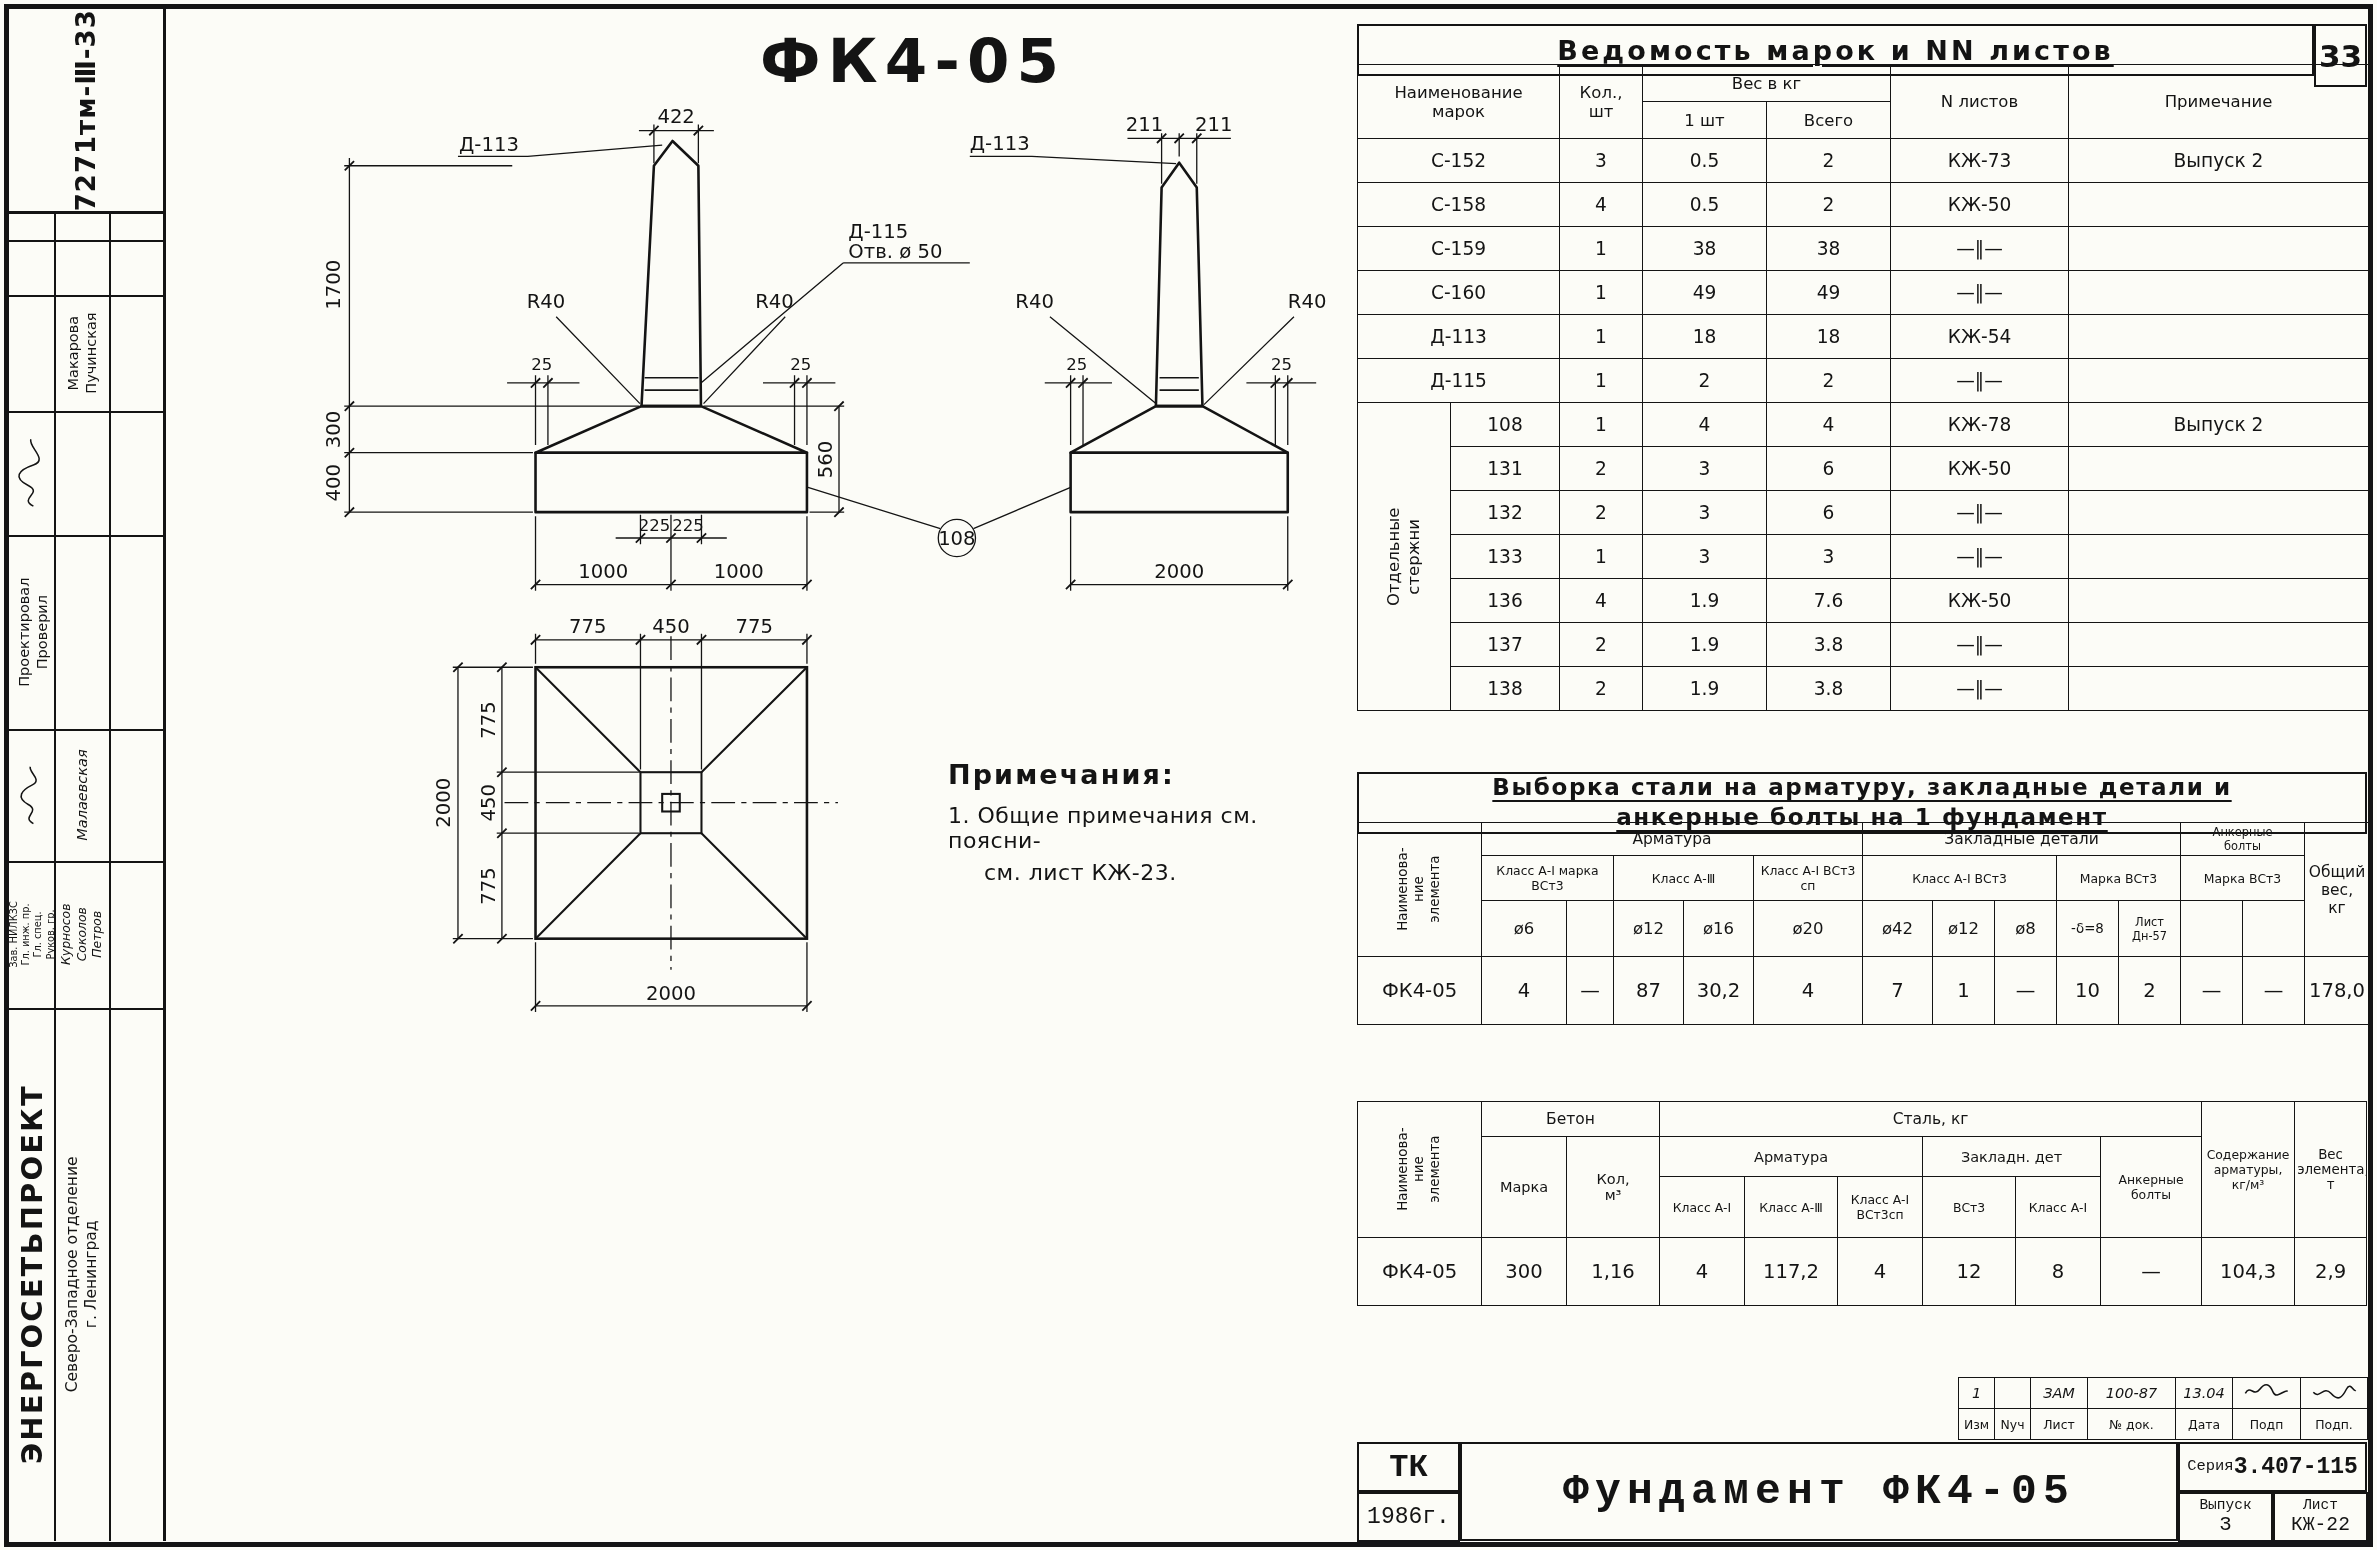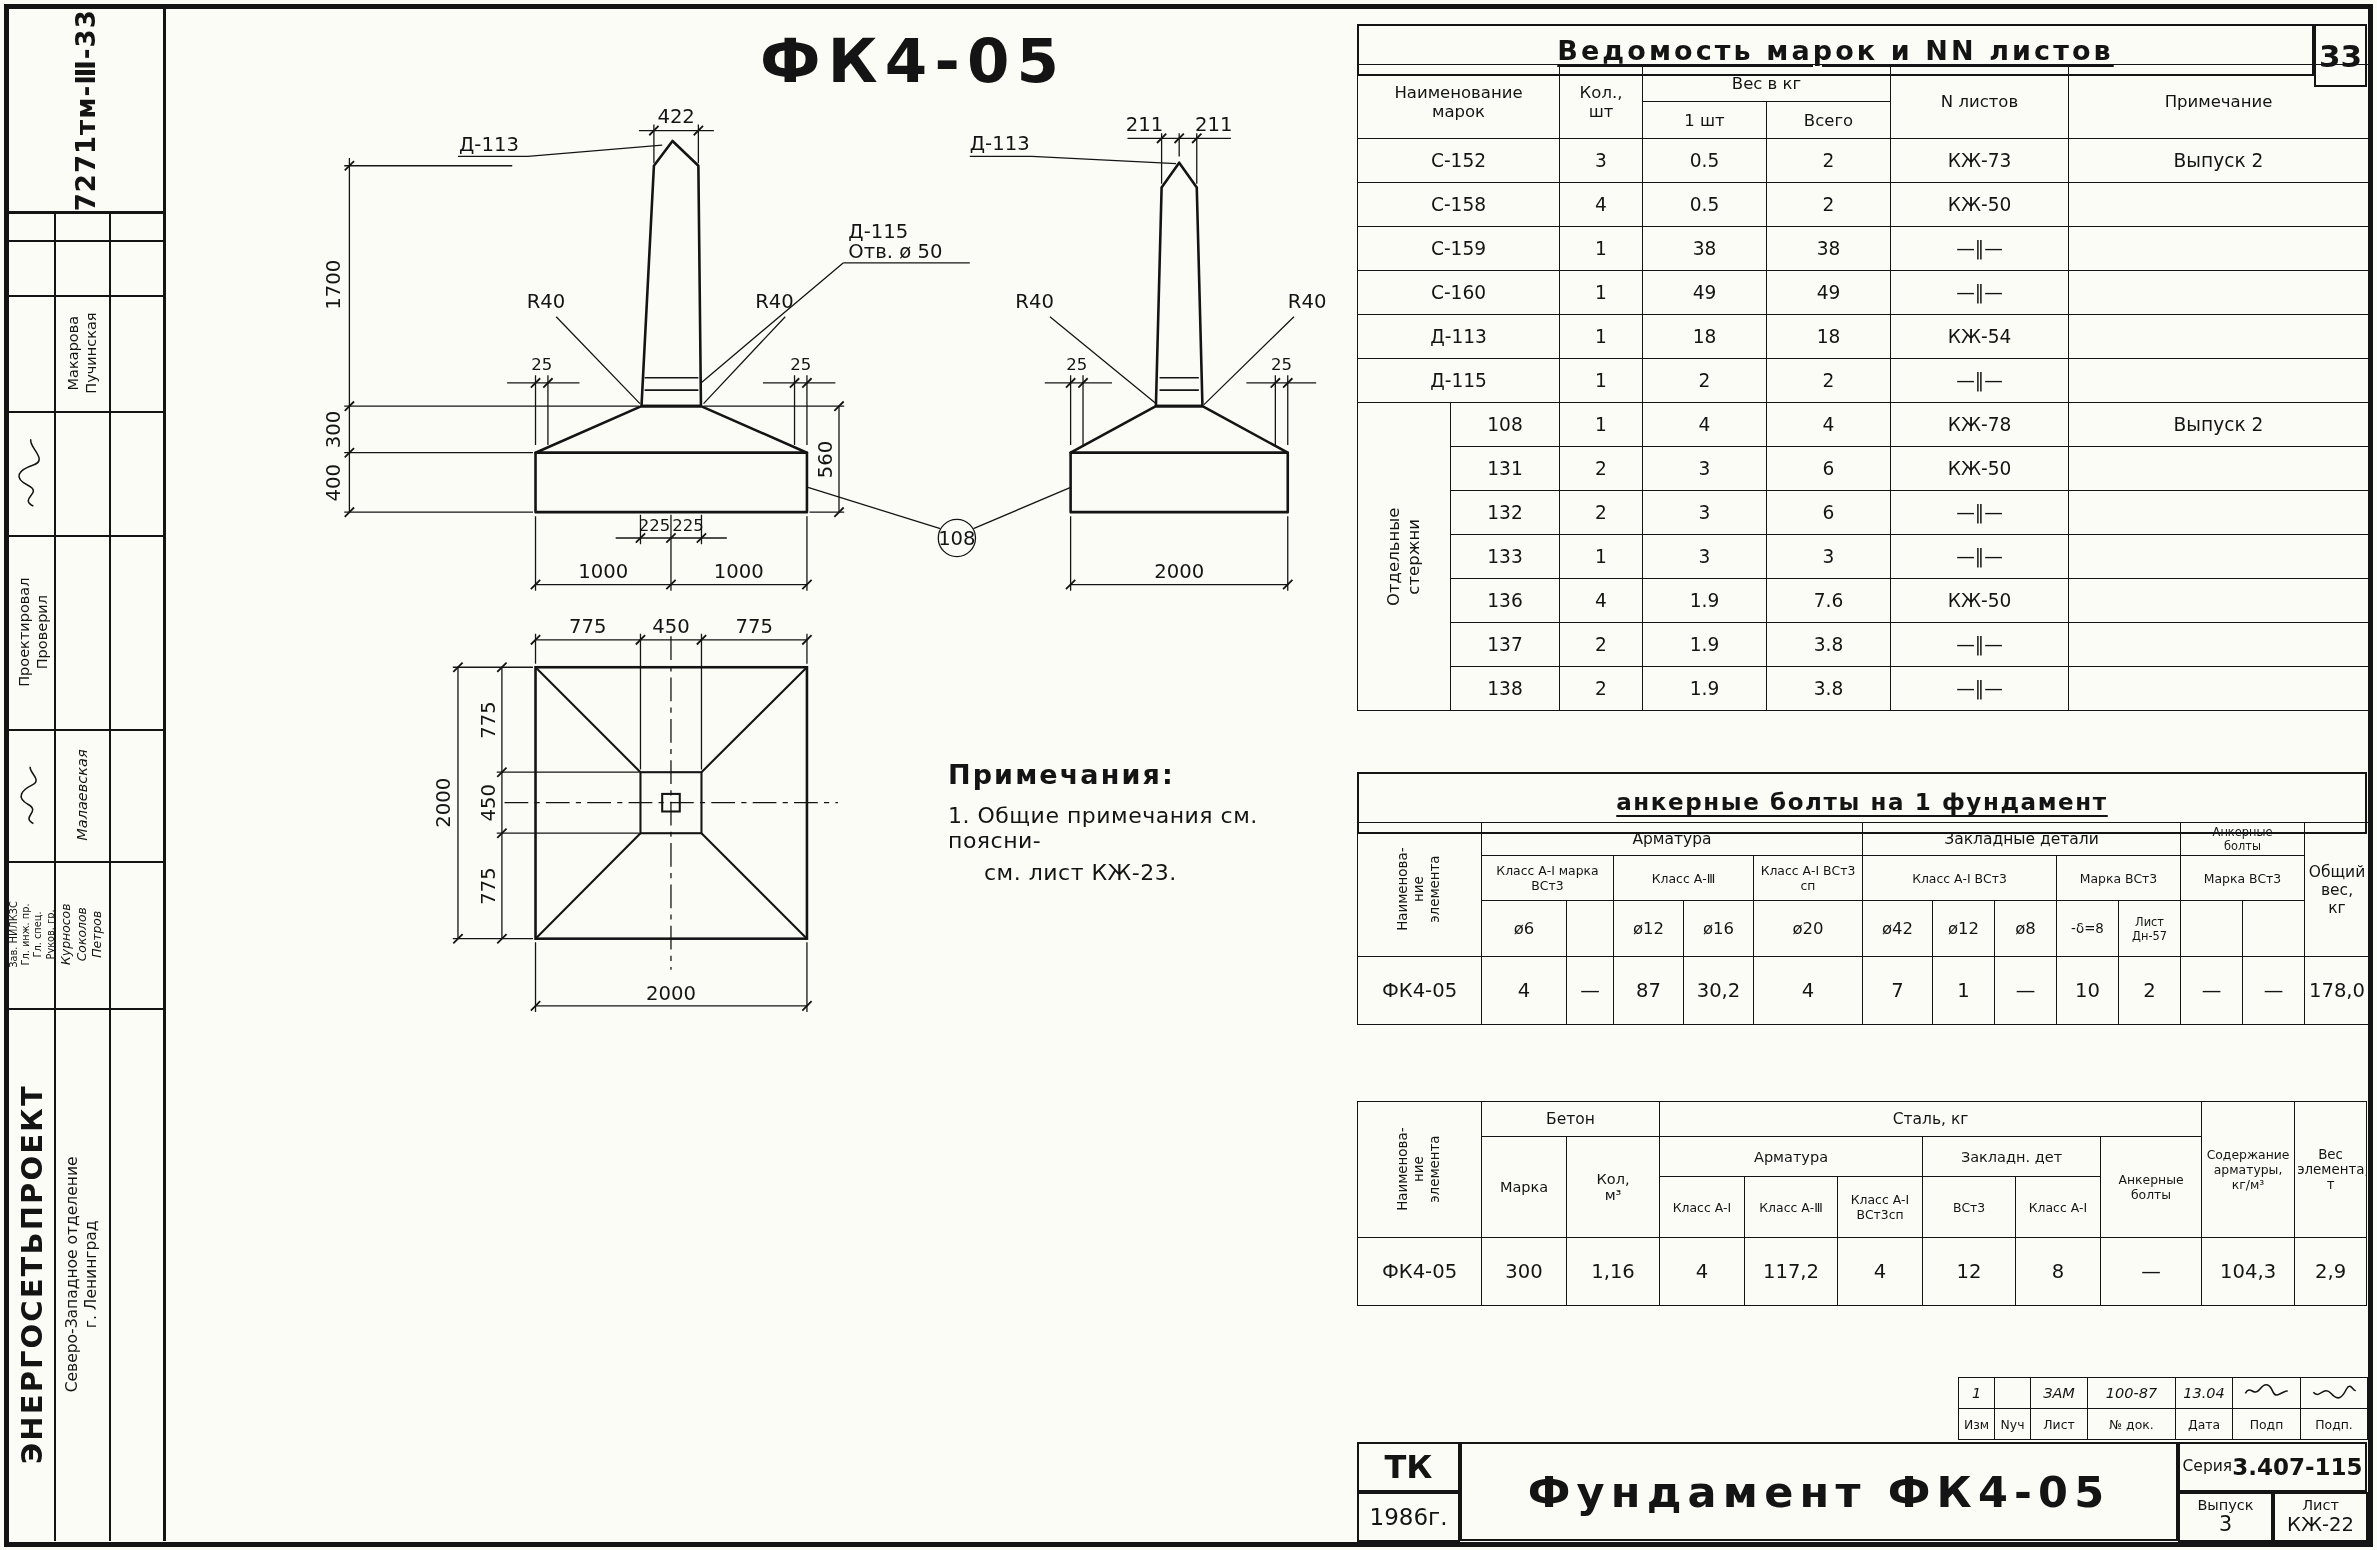--- a/index.html
+++ b/index.html
@@ -3,21 +3,21 @@
 <meta charset="utf-8">
 <style>
   * { box-sizing: border-box; }
   body { margin:0; background:#d8d8d2; font-family:"DejaVu Sans", sans-serif; color:#141414; }
   #page { position:relative; width:2377px; height:1551px; background:#fcfcf7; overflow:hidden; }
   #frame { position:absolute; inset:4.1px; border:5.2px solid #141414; }
   .abs { position:absolute; }
   .ln { position:absolute; background:#141414; }
   .vwrap { position:absolute; display:flex; align-items:center; justify-content:center; overflow:visible; }
   .vt { transform:rotate(-90deg); white-space:nowrap; text-align:center; line-height:1.25; }
-  .box { position:absolute; border:2.6px solid #141414; display:flex; align-items:center; justify-content:center; text-align:right; }
+  .box { position:absolute; border:2.6px solid #141414; display:flex; align-items:center; justify-content:center; text-align:right;font-family:Liberation Mono, monospace; }
   .t-title { position:absolute; border:2.1px solid #141414; display:flex; flex-direction:column; align-items:center; justify-content:center; font-weight:bold; text-align:center;
              text-decoration:underline; text-underline-offset:5.2px; text-decoration-thickness:1.6px;margin-top:12px; }
   table.grid { border-collapse:collapse; table-layout:fixed; position:absolute; }
   table.grid td { border:1.6px solid #141414; text-align:center; vertical-align:middle; padding:0 2.1px; overflow:hidden; }
   td.note { text-align:left; padding-left:8.3px; }
   .rotcell { position:relative; }
   .rotcell .rw { position:absolute; inset:0; display:flex; align-items:center; justify-content:center; }
   .rotcell .rt { transform:rotate(-90deg); white-space:nowrap; line-height:1.2; text-align:center; }
   .dr { height:44px; }
   .hw { font-style:italic; }
@@ -335,20 +335,21 @@
           <td>2</td>
           <td>1.9</td>
           <td>3.8</td>
           <td>—‖—</td>
           <td class="note"></td>
         </tr>
   </tbody>
     </table>
 
   <div class="t-title f44" style="left:1357px;top:760px;width:1010px;height:62px;letter-spacing:1.6px;line-height:1.3">
+    <div>Выборка стали на арматуру, закладные детали и</div>
     <div>анкерные болты на 1 фундамент</div>
   </div>
 
   <table class="grid" style="left:1357px;top:822px;width:1010px">
     <colgroup>
         <col style="width:124px">
         <col style="width:85px">
         <col style="width:47px">
         <col style="width:70px">
         <col style="width:70px">

